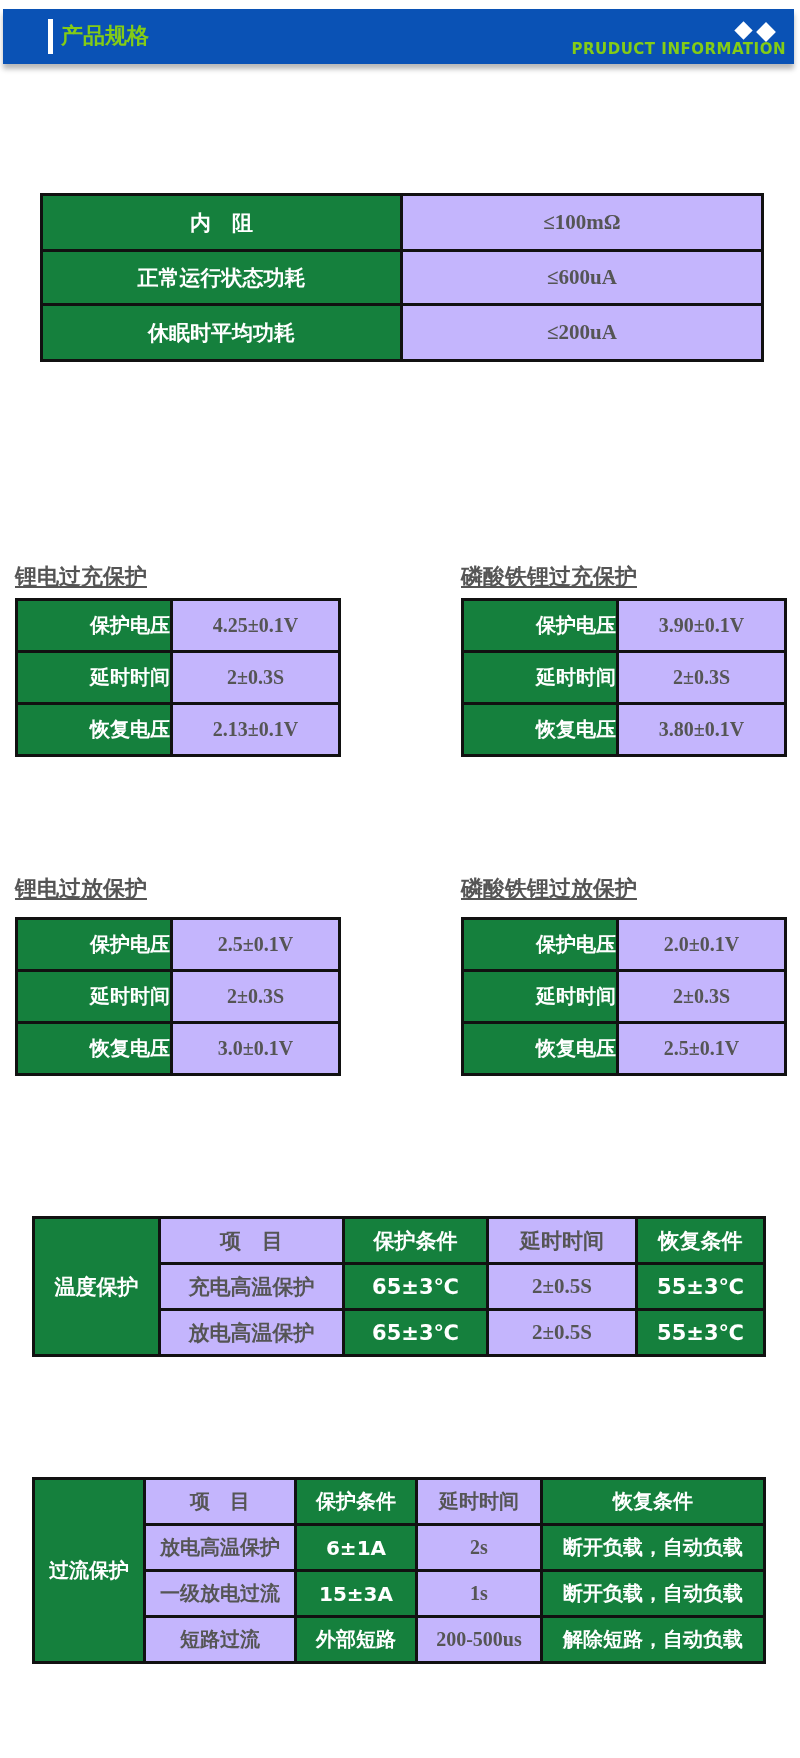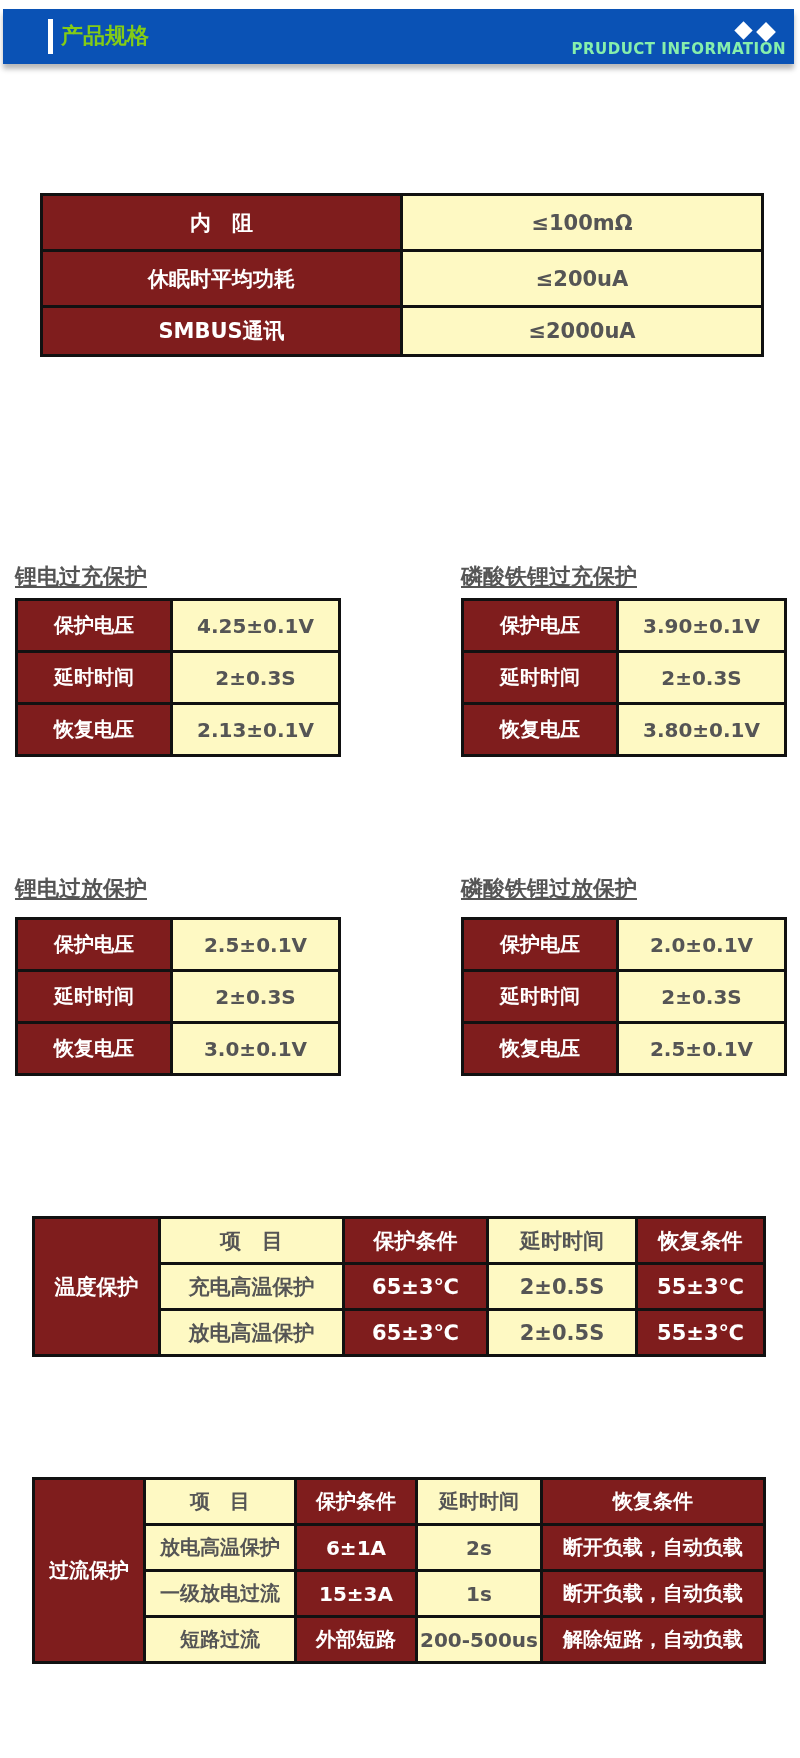--- a/index.html
+++ b/index.html
@@ -3,36 +3,36 @@
 <meta charset="utf-8">
 <style>
   * { box-sizing: border-box; margin: 0; padding: 0; }
   html, body { width: 800px; height: 1758px; background: #ffffff; overflow: hidden; }
   body { position: relative; font-family: "DejaVu Sans", "Liberation Sans", sans-serif; font-weight: bold; }
 
   .header { position: absolute; left: 3px; top: 9px; width: 791px; height: 55px; background: #0a52b5;
     box-shadow: 0 5px 5px rgba(0,0,0,0.28); }
   .header .accent { position: absolute; left: 45px; top: 10px; width: 5px; height: 35px; background: #ffffff; }
   .header .title { position: absolute; left: 58px; top: 11px; font-size: 22px; color: #84cc16; line-height: 32px; }
-  .header .sub { position: absolute; right: 8px; top: 30px; font-size: 15px; color: #86efac; letter-spacing: 0.5px; line-height: 20px; }
+  .header .sub { position: absolute; right: 8px; top: 30px; font-size: 15px; color: #84cc16; letter-spacing: 0.5px; line-height: 20px; }
   .diamond { position: absolute; width: 13px; height: 13px; background: #ffffff; transform: rotate(45deg); }
   .d1 { left: 734px; top: 15px; }
   .d2 { left: 756px; top: 16px; width: 14px; height: 14px; }
 
   table { position: absolute; border-collapse: collapse; }
   td { border: 3px solid #111; text-align: center; vertical-align: middle; padding: 0; font-size: 20px; }
-  .blue { background: #7f1d1d; color: #ffffff; }
-  .white { background: #fef9c3; color: #555555; }
+  .blue { background: #15803d; color: #ffffff; }
+  .white { background: #c4b5fd; color: #555555; font-family: Liberation Serif, serif; }
 
   #t-spec { left: 40px; top: 193px; width: 724px; }
   #t-spec td { font-size: 21px; }
   #t-spec td.blue { width: 360px; }
 
   .sec-title { position: absolute; font-size: 22px; color: #555; line-height: 26px; text-decoration: underline; }
-  .small td.blue { width: 155px; }
+  .small td.blue { width: 155px; text-align: right; }
   .small { width: 326px; }
   .small td { height: 52px; font-size: 20px; }
 
   #t-temp { left: 32px; top: 1216px; width: 734px; }
   #t-temp td { height: 46px; font-size: 21px; }
   #t-oc { left: 32px; top: 1477px; width: 734px; }
   #t-oc td { height: 46px; font-size: 20px; }
 </style>
 </head>
 <body>
@@ -44,27 +44,27 @@
   <div class="diamond d2"></div>
   <div class="sub">PRUDUCT INFORMATION</div>
 </div>
 
 <table id="t-spec">
   <tbody>
       <tr style="height:56px">
     <td class="blue">内　阻</td>
     <td class="white">≤100mΩ</td>
   </tr>
+  <tr style="height:54px">
+    <td class="blue">正常运行状态功耗</td>
+    <td class="white">≤600uA</td>
+  </tr>
   <tr style="height:56px">
     <td class="blue">休眠时平均功耗</td>
     <td class="white">≤200uA</td>
-  </tr>
-  <tr style="height:49px">
-    <td class="blue">SMBUS通讯</td>
-    <td class="white">≤2000uA</td>
   </tr>
 </tbody>
   </table>
 
 <div class="sec-title" style="left:15px;top:564px">锂电过充保护</div>
 <table class="small" style="left:15px;top:598px">
   <tbody>
       <tr>
         <td class="blue">保护电压</td>
         <td class="white">4.25±0.1V</td>

